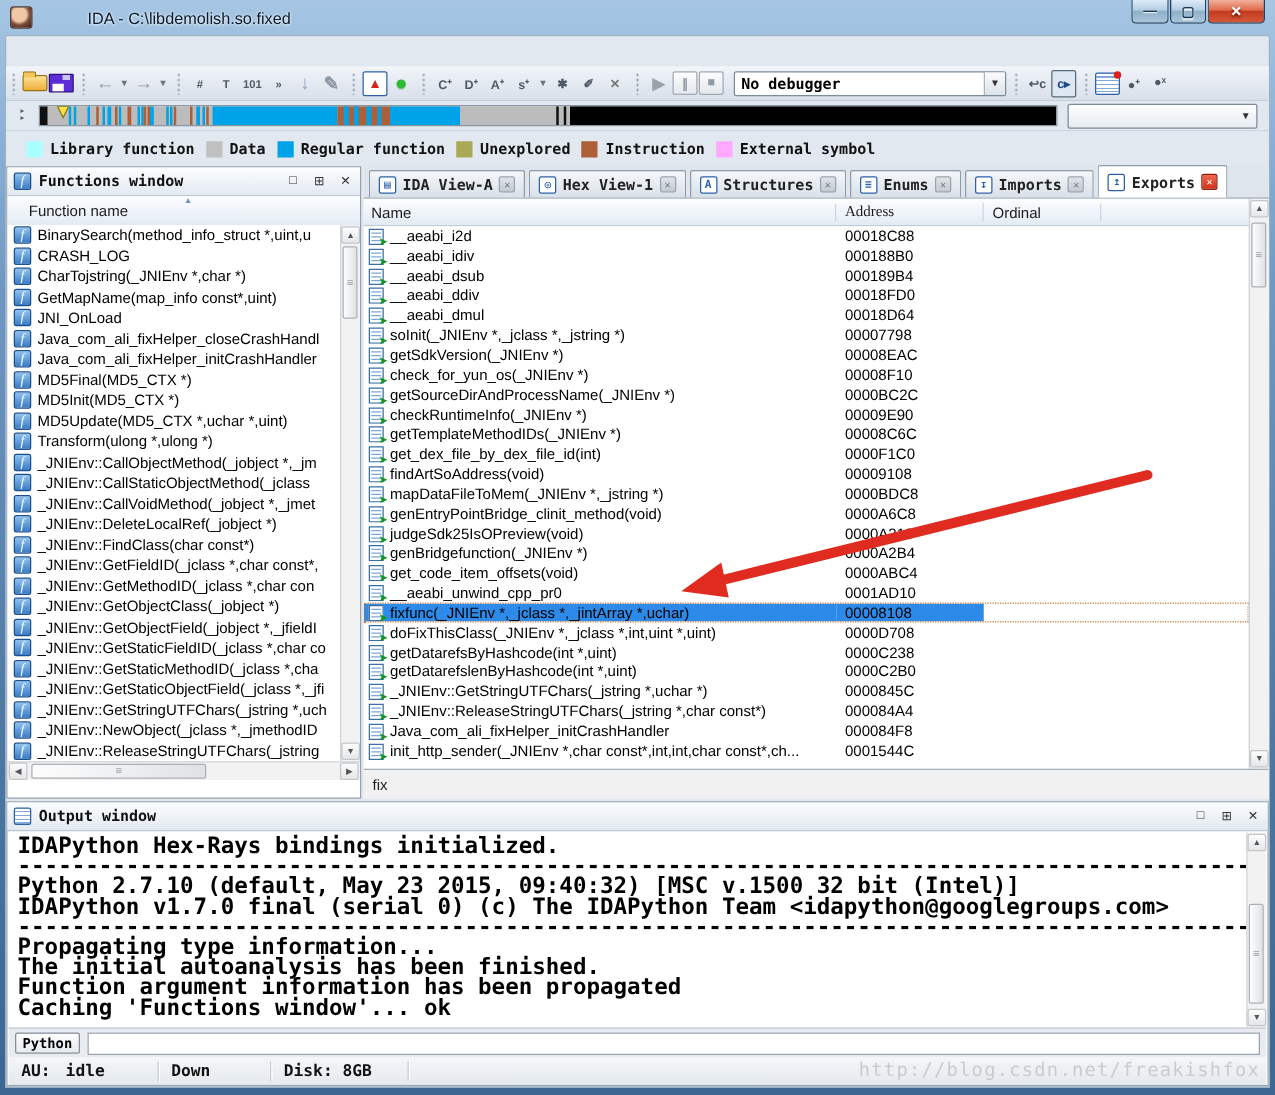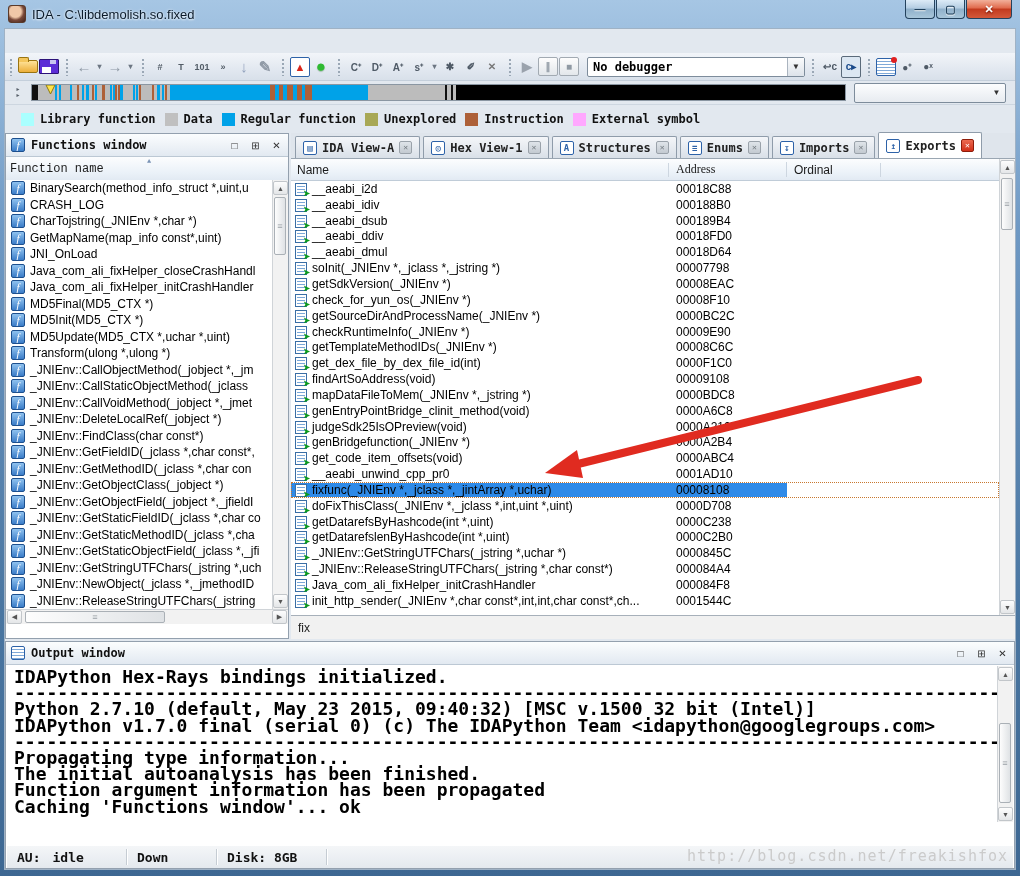--- a/index.html
+++ b/index.html
@@ -5,21 +5,21 @@
   * { margin:0; padding:0; box-sizing:border-box; }
   body { background:#555; font-family:"Liberation Sans",sans-serif; }
   #root { position:relative; width:1020px; height:876px; overflow:hidden;
           background:linear-gradient(180deg,#a6c6e4,#6f99c4 26%,#4a76a1 70%,#3d6792);
           font-family:"Liberation Sans",sans-serif; }
 
   
   .titlebar { position:absolute; left:0; top:0; width:100%; height:28px; display:flex; align-items:center; padding-left:8px; }
   .app-icon { width:18px; height:18px; border-radius:3px; border:1px solid #5a3a2a;
               background:radial-gradient(circle at 40% 35%, #f0c8a8 0 40%, #7a4a3a 60%, #402018); margin-right:6px; }
-  .title-text { font-size:13px; color:#0a1a2a; text-shadow:0 0 3px #ffffffcc, 0 1px 2px #ffffffaa; }
+  .title-text { font-size:13px; color:#0a1a2a; text-shadow:0 0 3px #ffffffcc, 0 1px 2px #ffffffaa;margin-left:38px; }
   .win-btns { position:absolute; right:8px; top:0; display:flex; }
   .win-btn { height:19px; border:1px solid #24425d; border-top:none; border-radius:0 0 4px 4px;
              background:linear-gradient(#dcebf7,#b4cde2 45%,#8fb0ca 50%,#a9c6da); display:flex; align-items:center; justify-content:center;
              color:#1a3a55; font-size:11px; font-weight:bold; text-shadow:0 1px 1px #fff; margin-left:1px; }
   .win-btn.min { width:30px; } .win-btn.max { width:29px; }
   .win-btn.close { width:46px; background:linear-gradient(#f2b09a,#e06a4c 45%,#c23a1e 50%,#d4593a); color:#fff; text-shadow:0 1px 2px #6a1000; }
 
   
   .content { position:absolute; left:4px; right:4px; top:28px; bottom:6px; background:#e2e8ef; border:1px solid #9fb2c5; }
 
@@ -314,21 +314,21 @@
     <div class="panel" style="left:0; top:104px; width:284px; height:506px;">
       <div class="panel-titlebar">
         <span class="f-icon">f</span>
         <span class="panel-title">Functions window</span>
         <span class="panel-btns">
           <span class="panel-btn">□</span>
           <span class="panel-btn">⊞</span>
           <span class="panel-btn">✕</span>
         </span>
       </div>
-      <div class="col-header" style="height:24px; padding-left:4px;font-family:Liberation Mono, monospace;">
+      <div class="col-header" style="height:24px; padding-left:17px;">
         <span>Function name</span>
         <span class="sort-ind">▲</span>
       </div>
       <div id="fn-list">
           <span class="fn-row">
             <span class="f-icon">f</span>
             <span>BinarySearch(method_info_struct *,uint,u</span>
           </span>
           <span class="fn-row">
             <span class="f-icon">f</span>
@@ -836,20 +836,24 @@
           <div class="out-line">Propagating type information...</div>
           <div class="out-line">The initial autoanalysis has been finished.</div>
           <div class="out-line">Function argument information has been propagated</div>
           <div class="out-line">Caching 'Functions window'... ok</div>
         </div>
       <div class="vscroll" style="right:1px; top:24px; bottom:46px;">
         <div class="sc-btn" style="margin-top:1px;">▲</div>
         <div class="sc-thumb vs-thumb" style="height:80px; margin-top:42px;"></div>
         <div class="sc-btn" style="position:absolute; bottom:1px;">▼</div>
       </div>
+      <div class="py-row">
+        <span class="python-btn">Python</span>
+        <input class="py-input" value="" style="">
+      </div>
       <div class="statusbar">
         <span class="status-seg" style="min-width:120px;">
           <span>AU:</span>
           <span>idle</span>
         </span>
         <span class="status-seg" style="min-width:90px;">Down</span>
         <span class="status-seg" style="min-width:110px;">Disk: 8GB</span>
       </div>
     </div>
 

